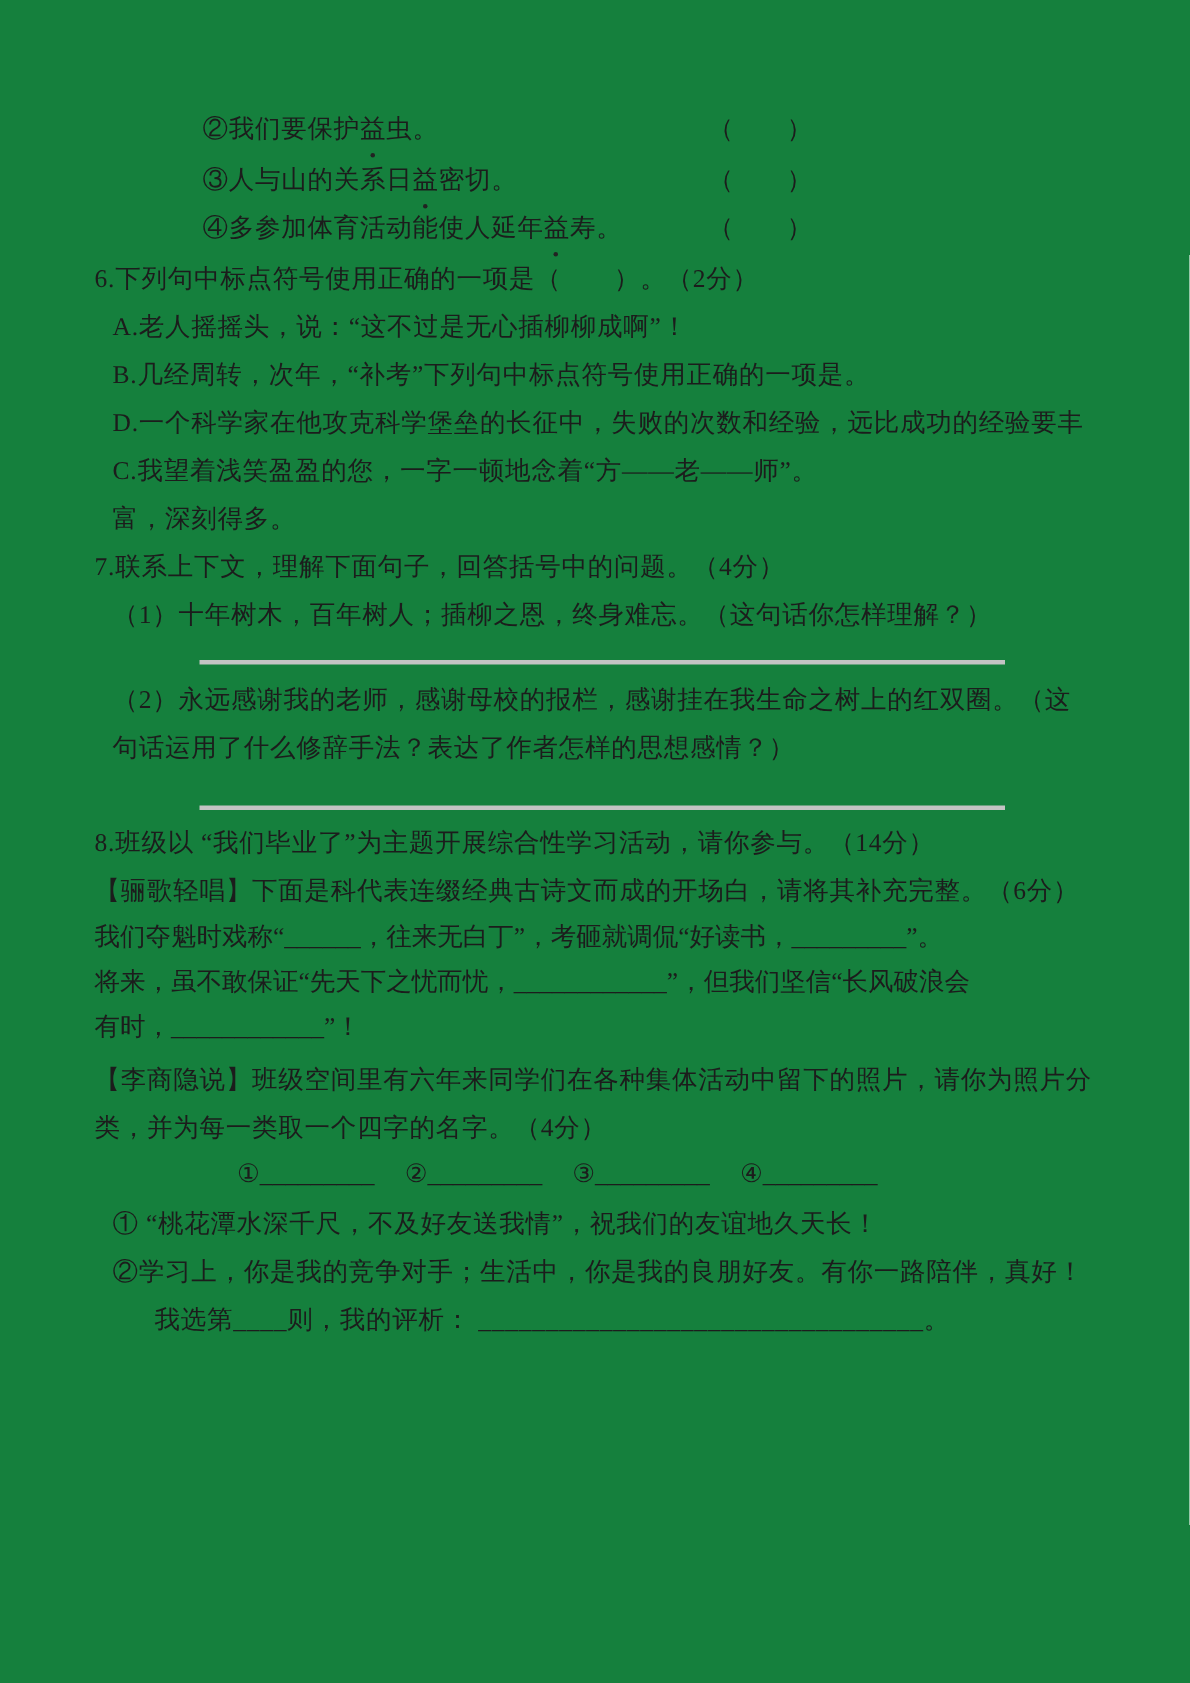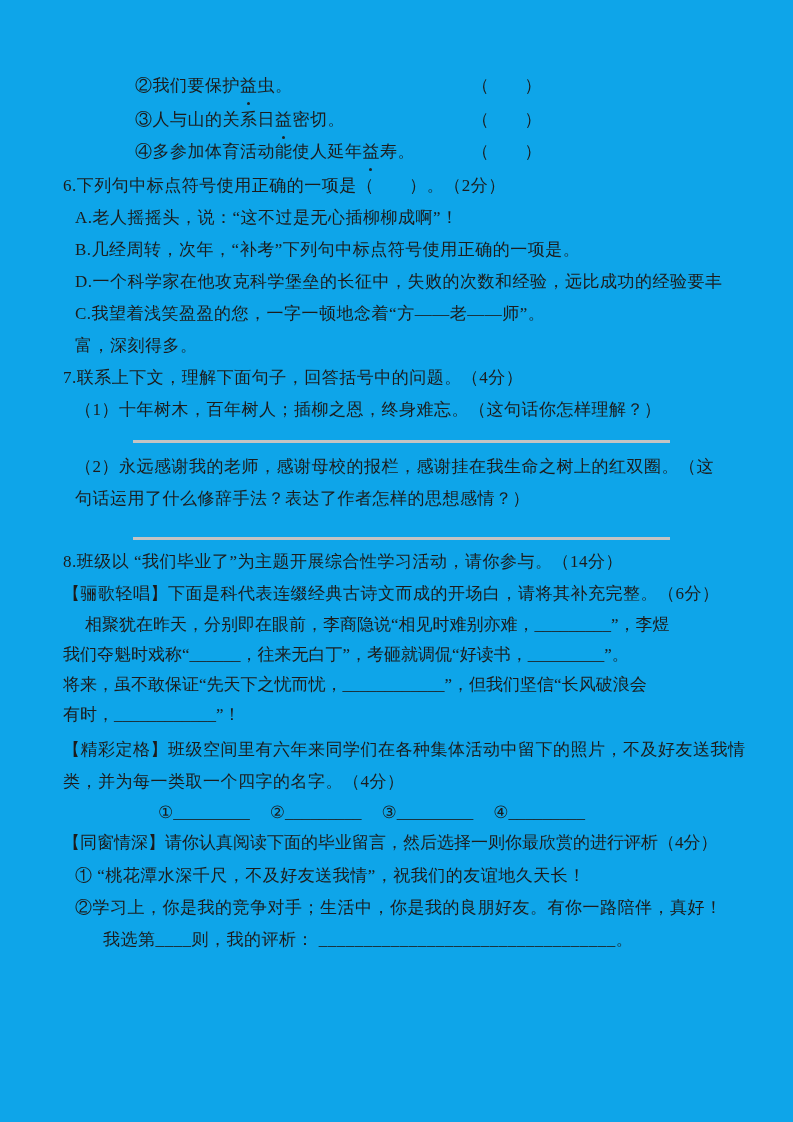--- a/index.html
+++ b/index.html
@@ -2,21 +2,21 @@
 <html><head>
 <meta charset="utf-8">
 <style>
   * { margin: 0; padding: 0; box-sizing: border-box; }
   html, body { background: #ffffff; }
   .page {
     position: relative;
     width: 793px;
     height: 1122px;
     margin: 0 auto;
-    background: #0ea5e9;
+    background: #15803d;
     color: #1c1c1c;
     font-family: "Liberation Serif", "DejaVu Serif", serif;
     font-size: 17px;
     overflow: hidden;
     padding: 70px 57px 15px 63px;
   }
   .line {
     line-height: 32px;
     min-height: 32px;
     white-space: nowrap;
@@ -86,32 +86,30 @@
 
   <div class="line">7.联系上下文，理解下面句子，回答括号中的问题。（4分）</div>
   <div class="line indent-sub">（1）十年树木，百年树人；插柳之恩，终身难忘。（这句话你怎样理解？）</div>
   <div class="answer-rule rule-1"></div>
   <div class="line indent-sub">（2）永远感谢我的老师，感谢母校的报栏，感谢挂在我生命之树上的红双圈。（这</div>
   <div class="line indent-sub">句话运用了什么修辞手法？表达了作者怎样的思想感情？）</div>
   <div class="answer-rule rule-2"></div>
 
   <div class="line">8.班级以 “我们毕业了”为主题开展综合性学习活动，请你参与。（14分）</div>
   <div class="line">【骊歌轻唱】下面是科代表连缀经典古诗文而成的开场白，请将其补充完整。（6分）</div>
-  <div class="para-line indent-para">相聚犹在昨天，分别即在眼前，李商隐说“相见时难别亦难，_________”，李煜</div>
   <div class="para-line">我们夺魁时戏称“______，往来无白丁”，考砸就调侃“好读书，_________”。</div>
   <div class="para-line">将来，虽不敢保证“先天下之忧而忧，____________”，但我们坚信“长风破浪会</div>
   <div class="para-line">有时，____________”！</div>
 
-  <div class="line mt4">【精彩定格】班级空间里有六年来同学们在各种集体活动中留下的照片，不及好友送我情</div>
+  <div class="line mt4">【李商隐说】班级空间里有六年来同学们在各种集体活动中留下的照片，请你为照片分</div>
   <div class="line">类，并为每一类取一个四字的名字。（4分）</div>
   <div class="blanks-row">
     <span>①_________</span>
     <span>②_________</span>
     <span>③_________</span>
     <span>④_________</span>
   </div>
 
-  <div class="para-line">【同窗情深】请你认真阅读下面的毕业留言，然后选择一则你最欣赏的进行评析（4分）</div>
   <div class="line indent-sub mt2">① “桃花潭水深千尺，不及好友送我情”，祝我们的友谊地久天长！</div>
   <div class="line indent-sub">②学习上，你是我的竞争对手；生活中，你是我的良朋好友。有你一路陪伴，真好！</div>
   <div class="line final-line">我选第____则，我的评析： _________________________________。</div>
 
 </div>
 
 </body></html>

